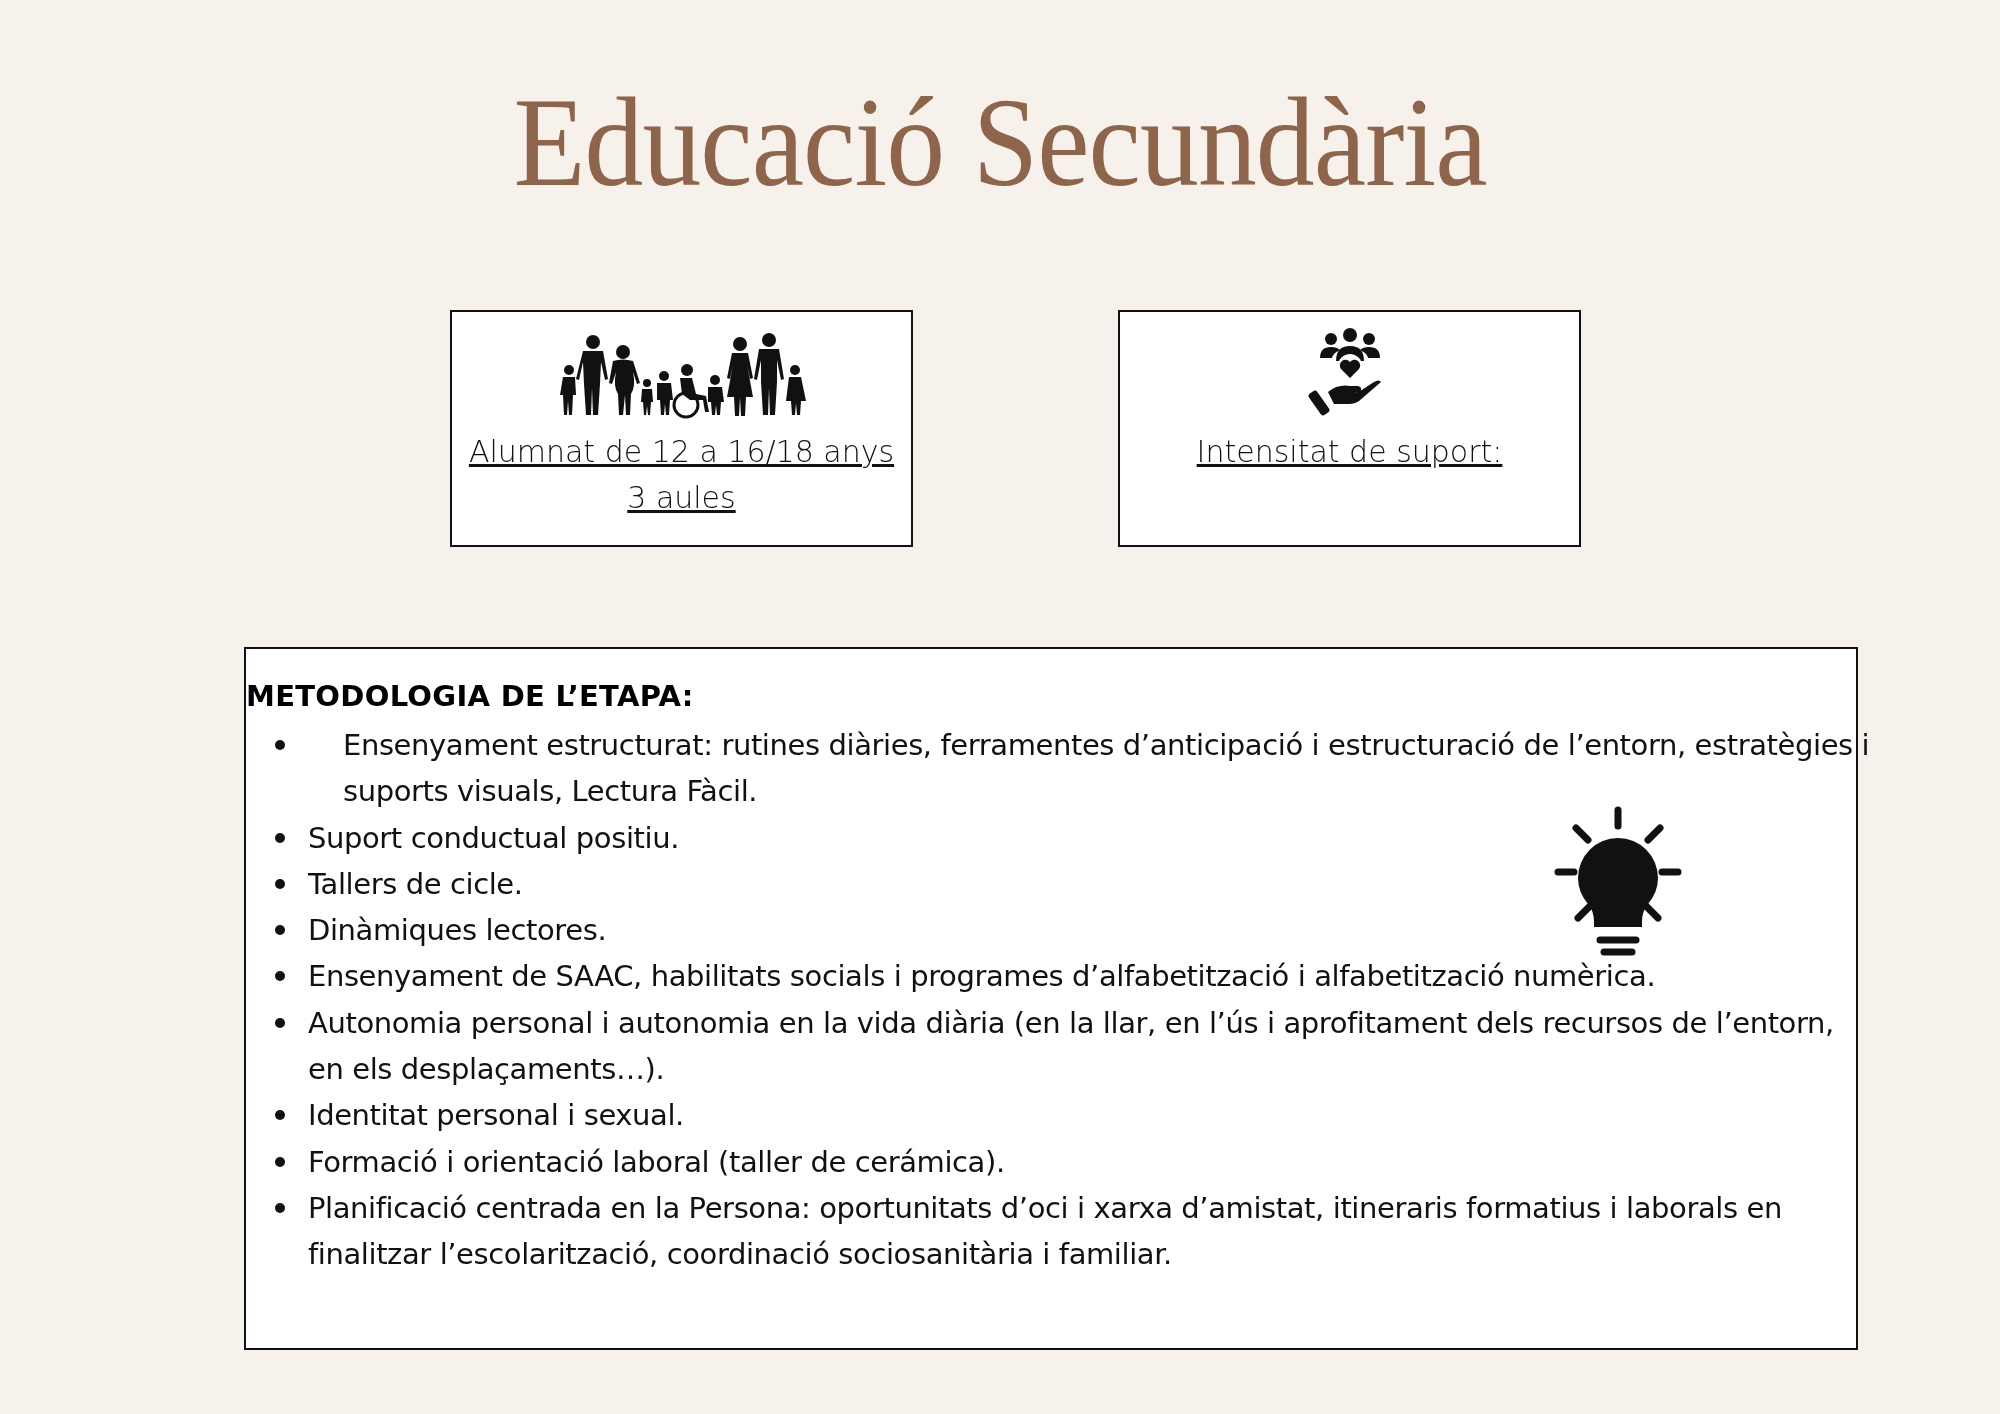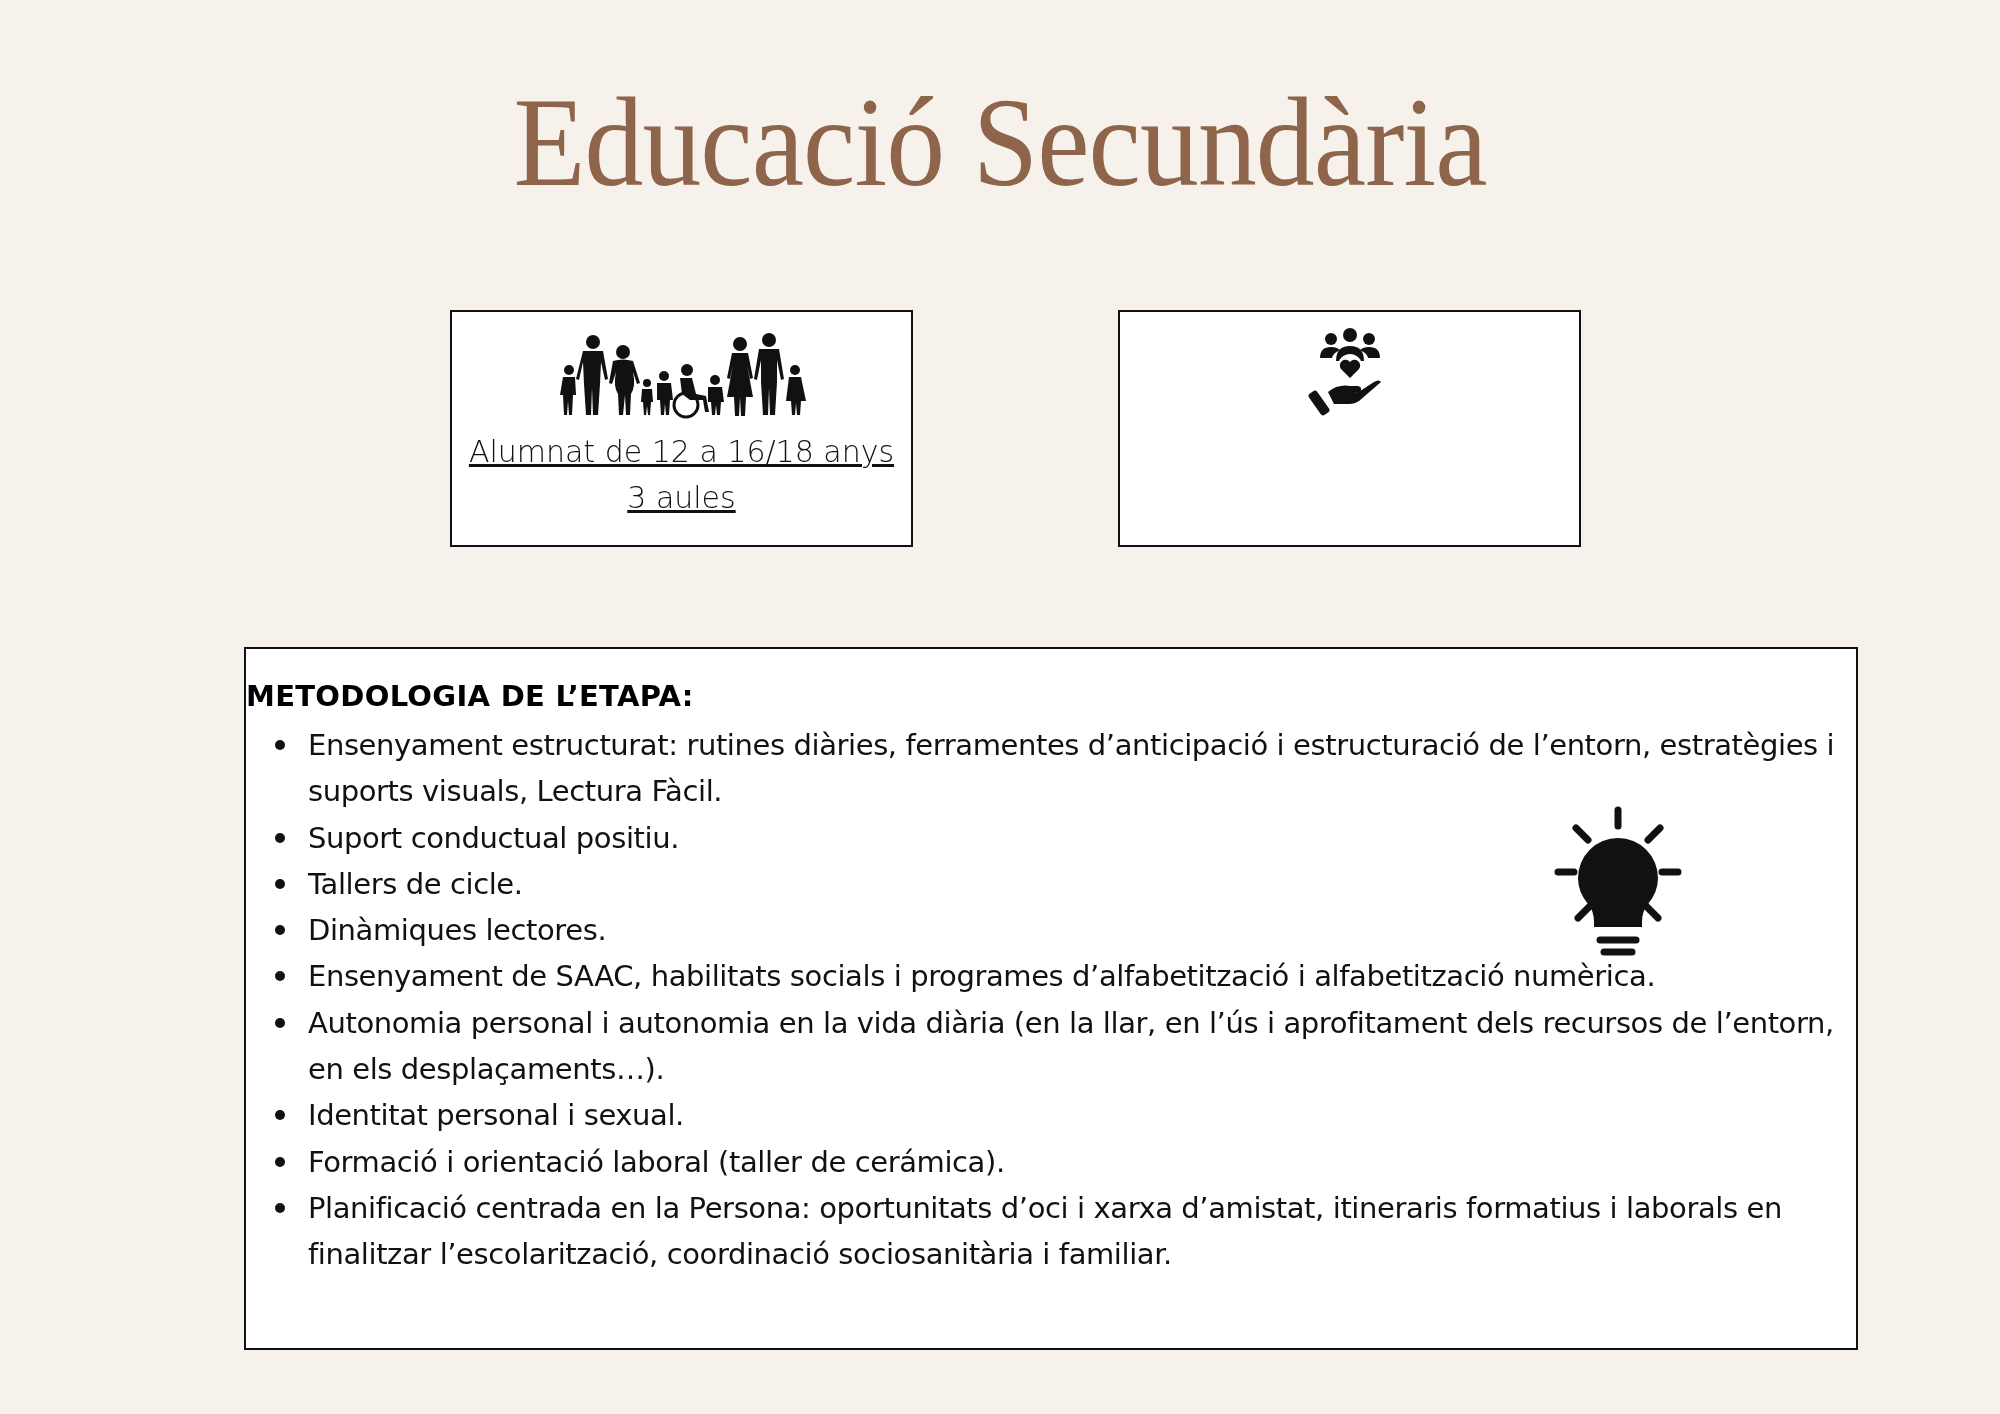--- a/index.html
+++ b/index.html
@@ -200,29 +200,30 @@
 
         <circle cx="42" cy="38" r="12" fill="#fff"></circle>
         <path d="M42 50 l-9-9 a5 5 0 0 1 9-7 a5 5 0 0 1 9 7 z"></path>
 
         <path d="M20 64 q10-8 22-6 h8 q4 1 3 4 q-1 3 -6 3 h-10 h12 l17-11 q5-3 7 0 l-22 19 q-4 3 -10 3 h-15 z"></path>
         <rect x="6" y="62" width="10" height="26" rx="3" transform="rotate(-35 11 75)"></rect>
       </g>
     </svg>
   </div>
   <div class="card-lines">
+    <span class="card-line">Intensitat de suport:</span>
   </div>
 </div>
 
 <div class="method">
   <div class="method-heading">METODOLOGIA DE L’ETAPA:</div>
   <ul class="method-list">
     <li class="method-item">
         <span class="bullet"></span>
-        <span class="method-text" style="width:1530px;">Ensenyament estructurat: rutines diàries, ferramentes d’anticipació i estructuració de l’entorn, estratègies i suports visuals, Lectura Fàcil.</span>
+        <span class="method-text" style="width:1530px;margin-left:35px;">Ensenyament estructurat: rutines diàries, ferramentes d’anticipació i estructuració de l’entorn, estratègies i suports visuals, Lectura Fàcil.</span>
       </li>
     <li class="method-item">
         <span class="bullet"></span>
         <span class="method-text">Suport conductual positiu.</span>
       </li>
     <li class="method-item">
         <span class="bullet"></span>
         <span class="method-text">Tallers de cicle.</span>
       </li>
     <li class="method-item">

